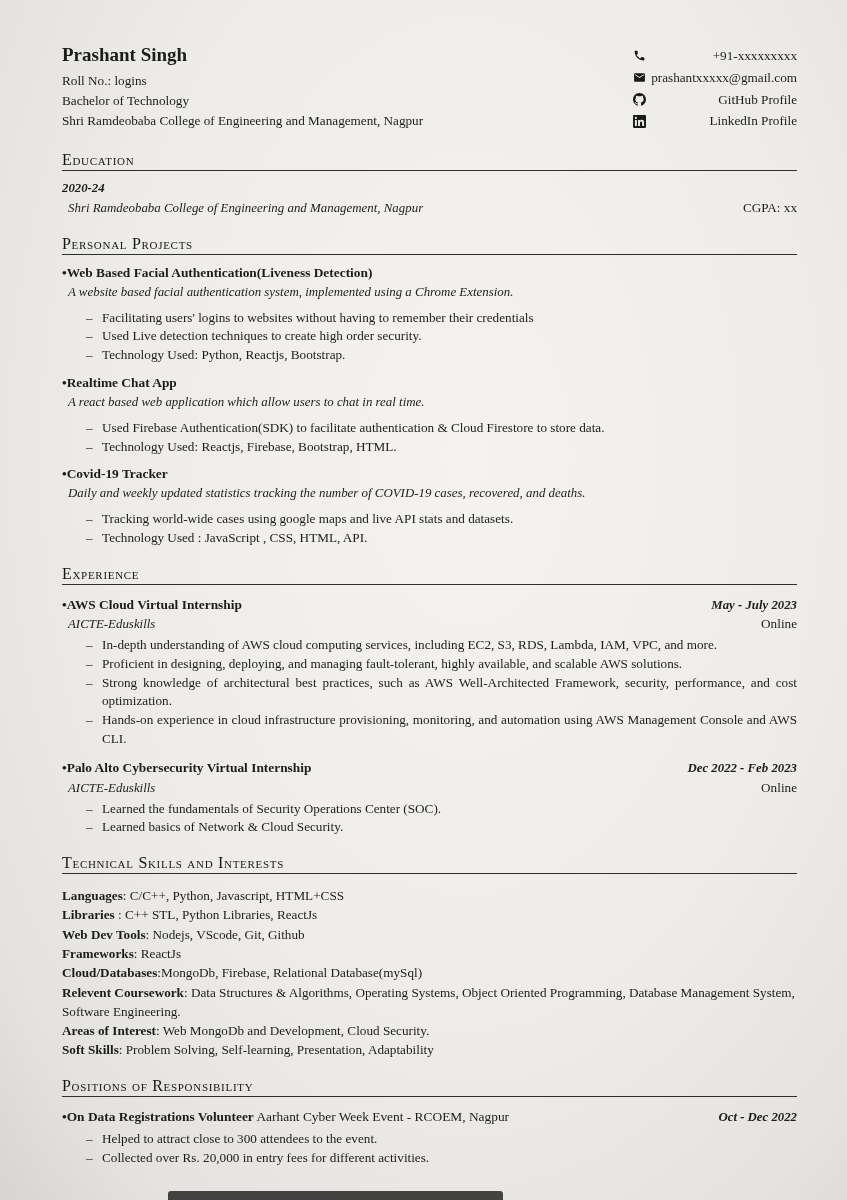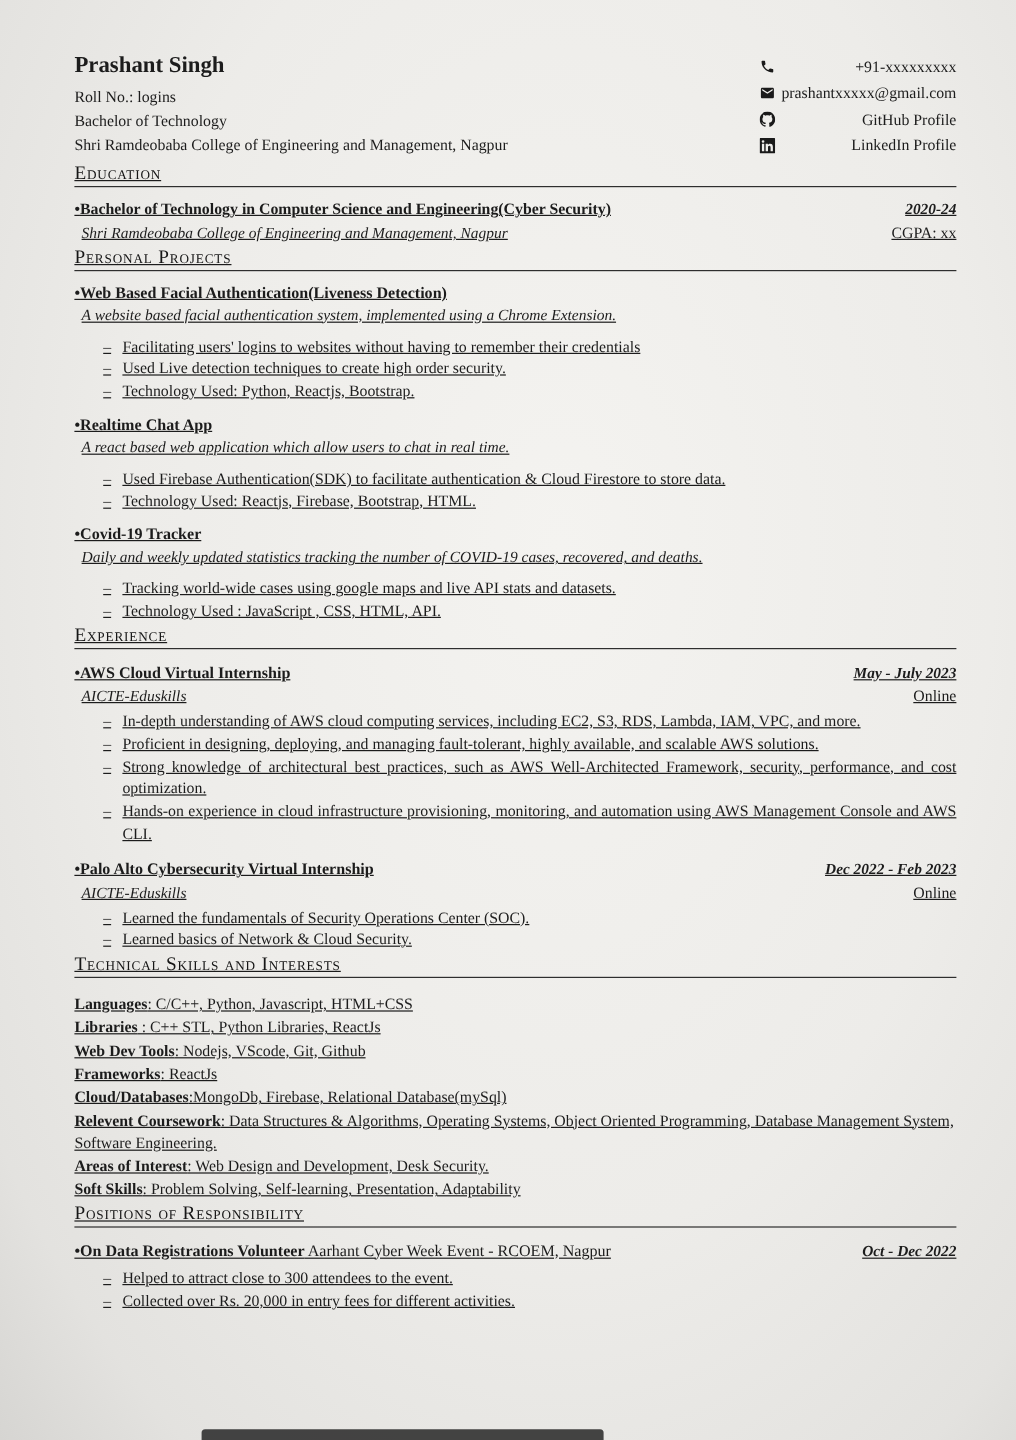--- a/index.html
+++ b/index.html
@@ -28,21 +28,21 @@
   
   .header { display: flex; justify-content: space-between; align-items: flex-start; gap: 24px; }
   .name { font-size: 19px; font-weight: bold; margin-bottom: 5px; }
   .h-line { font-size: 13.2px; line-height: 1.5; }
   .h-right { text-align: right; padding-top: 3px; }
   .contact { display: flex; justify-content: space-between; align-items: center; gap: 5px; font-size: 13.2px; line-height: 1.35; margin-bottom: 4px; }
   .icon { width: 13px; height: 13px; display: inline-block; flex: 0 0 13px; }
   .icon svg { width: 100%; height: 100%; display: block; fill: #1a1a1a; }
 
   
-  .section { margin-top: 2px; text-decoration: underline; }
+  .section { margin-top: 17px; }
   .sec-title { font-size: 16px; font-variant: small-caps; letter-spacing: .7px; color: #161616; }
   .sec-rule { border-bottom: 1.4px solid #2e2e2e; margin-top: 1px; margin-bottom: 8px; }
 
   .row { display: flex; justify-content: space-between; align-items: baseline; font-size: 13.2px; line-height: 1.45; }
   .bold { font-weight: bold; }
   .ital { font-style: italic; }
   .bi { font-weight: bold; font-style: italic; font-size: 12.8px; }
   .right-plain { font-size: 13.2px; }
 
   .item { margin-top: 10px; }
@@ -108,21 +108,20 @@
         </span>
         <span>LinkedIn Profile</span>
       </div>
     </div>
   </div>
 
   <div class="section">
     <div class="sec-title">Education</div>
     <div class="sec-rule"></div>
     <div class="row">
-      <div class="bold"><span>•</span><span>Bachelor of Technology in Computer Science and Engineering(Cyber Security)</span></div>
       <div class="bi">2020-24</div>
     </div>
     <div class="row">
       <div class="ital" style="font-size:12.9px; padding-left:6px;">Shri Ramdeobaba College of Engineering and Management, Nagpur</div>
       <div class="right-plain">CGPA: xx</div>
     </div>
   </div>
 
   <div class="section">
     <div class="sec-title">Personal Projects</div>
@@ -236,21 +235,21 @@
   <div class="section">
     <div class="sec-title">Technical Skills and Interests</div>
     <div class="sec-rule"></div>
     <div class="gap-sm"></div>
     <div class="skill-row"><span class="lbl">Languages</span><span>: C/C++, Python, Javascript, HTML+CSS</span></div>
     <div class="skill-row"><span class="lbl">Libraries</span><span> : C++ STL, Python Libraries, ReactJs</span></div>
     <div class="skill-row"><span class="lbl">Web Dev Tools</span><span>: Nodejs, VScode, Git, Github</span></div>
     <div class="skill-row"><span class="lbl">Frameworks</span><span>: ReactJs</span></div>
     <div class="skill-row"><span class="lbl">Cloud/Databases</span><span>:MongoDb, Firebase, Relational Database(mySql)</span></div>
     <div class="skill-row"><span class="lbl">Relevent Coursework</span><span>: Data Structures &amp; Algorithms, Operating Systems, Object Oriented Programming, Database Management System, Software Engineering.</span></div>
-    <div class="skill-row"><span class="lbl">Areas of Interest</span><span>: Web Design and Development, Desk Security.</span></div>
+    <div class="skill-row"><span class="lbl">Areas of Interest</span><span>: Web MongoDb and Development, Cloud Security.</span></div>
     <div class="skill-row"><span class="lbl">Soft Skills</span><span>: Problem Solving, Self-learning, Presentation, Adaptability</span></div>
   </div>
 
   <div class="section">
     <div class="sec-title">Positions of Responsibility</div>
     <div class="sec-rule"></div>
     <div class="item">
       <div class="row">
         <div style="font-size:13.4px;"><span class="bold">•</span><span class="bold">On Data Registrations Volunteer</span><span> Aarhant Cyber Week Event - RCOEM, Nagpur</span></div>
         <div class="bi">Oct - Dec 2022</div>

